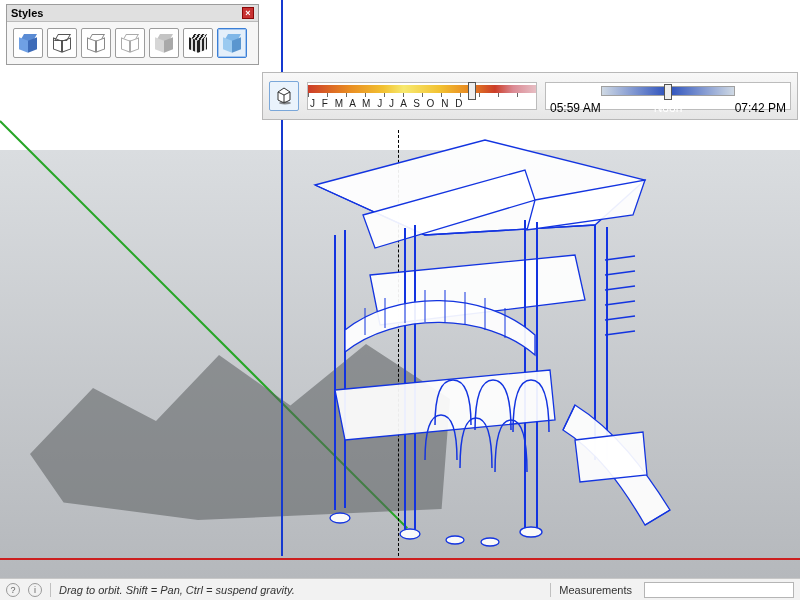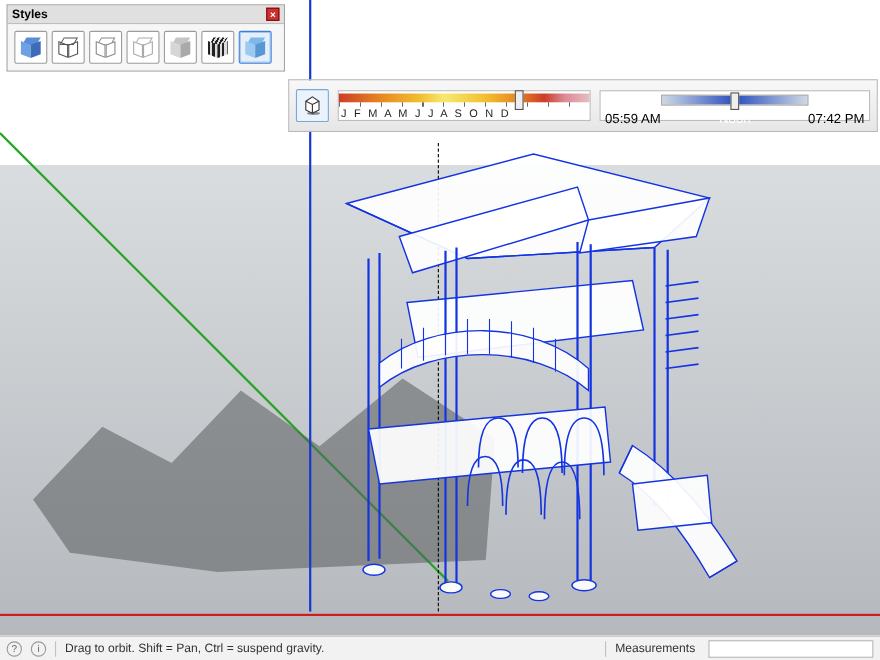--- a/index.html
+++ b/index.html
@@ -201,21 +201,21 @@
     position:absolute;left:0;right:0;bottom:0;height:22px;
     background:#f2f2f2;border-top:1px solid #c7c7c7;
     display:flex;align-items:center;gap:8px;padding:0 6px;
     font-size:11px;color:#333;
   }
   .status-bar .iconbtn{
     width:14px;height:14px;border:1px solid #999;border-radius:50%;
     font-size:9px;line-height:12px;text-align:center;color:#666;cursor:pointer;
   }
   .status-bar .divider{width:1px;height:14px;background:#c0c0c0;}
-  .status-bar .hint{flex:0 0 auto;}
+  .status-bar .hint{flex:0 0 auto;font-style:italic;}
   .status-bar .spacer{flex:1;}
   .status-bar .measure-label{color:#333;padding-right:4px;}
   .status-bar .measure-box{
     width:150px;height:16px;border:1px solid #b5b5b5;background:#fff;
   }
 </style>
 </head>
 <body>
 
 <div class="viewport">

